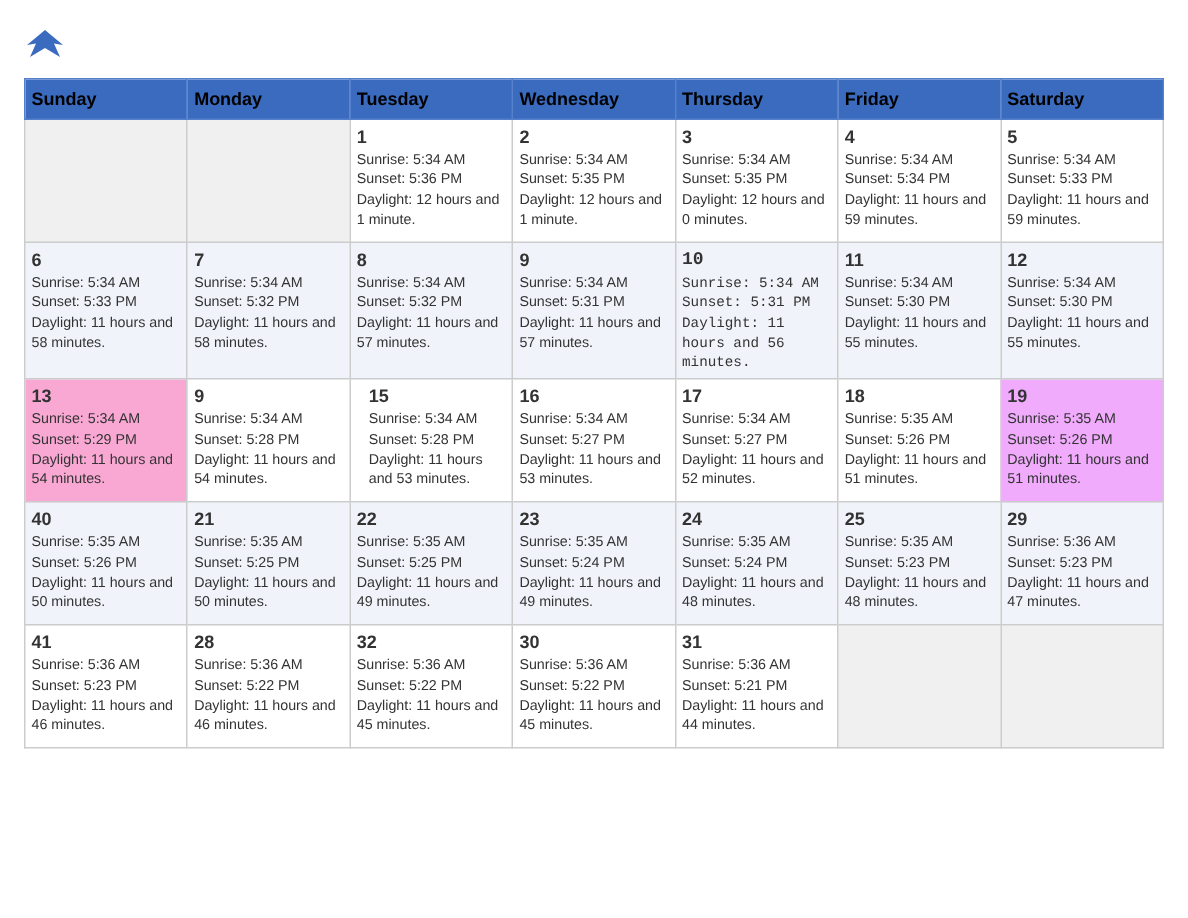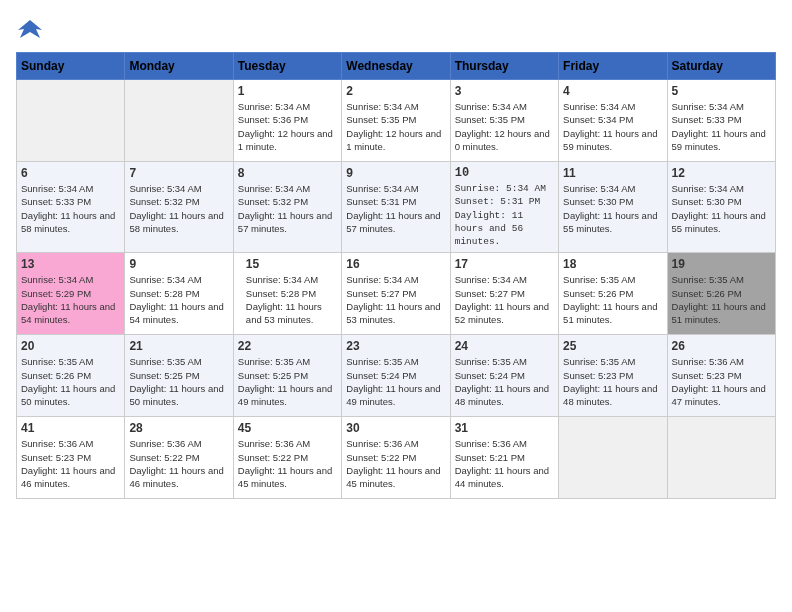--- a/index.html
+++ b/index.html
@@ -194,28 +194,28 @@
           <div class="cell-text">Sunrise: 5:34 AM<br>Sunset: 5:27 PM<br>Daylight: 11 hours and 53 minutes.</div>
         </td>
         <td style="background: rgb(255, 255, 255);">
           <span class="day-num">17</span>
           <div class="cell-text">Sunrise: 5:34 AM<br>Sunset: 5:27 PM<br>Daylight: 11 hours and 52 minutes.</div>
         </td>
         <td style="background: rgb(255, 255, 255);">
           <span class="day-num">18</span>
           <div class="cell-text">Sunrise: 5:35 AM<br>Sunset: 5:26 PM<br>Daylight: 11 hours and 51 minutes.</div>
         </td>
-        <td style="background: #a3a3a3; margin-left: 21px;">
+        <td style="background: #f0abfc; margin-left: 21px;">
           <span class="day-num">19</span>
           <div class="cell-text">Sunrise: 5:35 AM<br>Sunset: 5:26 PM<br>Daylight: 11 hours and 51 minutes.</div>
         </td>
       </tr>
       <tr>
         <td style="background: rgb(240, 244, 250);">
-          <span class="day-num">20</span>
+          <span class="day-num">40</span>
           <div class="cell-text">Sunrise: 5:35 AM<br>Sunset: 5:26 PM<br>Daylight: 11 hours and 50 minutes.</div>
         </td>
         <td style="background: rgb(240, 244, 250); margin-top: 16px;">
           <span class="day-num">21</span>
           <div class="cell-text">Sunrise: 5:35 AM<br>Sunset: 5:25 PM<br>Daylight: 11 hours and 50 minutes.</div>
         </td>
         <td style="background: rgb(240, 244, 250);">
           <span class="day-num">22</span>
           <div class="cell-text">Sunrise: 5:35 AM<br>Sunset: 5:25 PM<br>Daylight: 11 hours and 49 minutes.</div>
         </td>
@@ -225,35 +225,35 @@
         </td>
         <td style="background: rgb(240, 244, 250); margin-top: 37px;">
           <span class="day-num">24</span>
           <div class="cell-text">Sunrise: 5:35 AM<br>Sunset: 5:24 PM<br>Daylight: 11 hours and 48 minutes.</div>
         </td>
         <td style="background: rgb(240, 244, 250);">
           <span class="day-num">25</span>
           <div class="cell-text">Sunrise: 5:35 AM<br>Sunset: 5:23 PM<br>Daylight: 11 hours and 48 minutes.</div>
         </td>
         <td style="background: rgb(240, 244, 250);">
-          <span class="day-num">26</span>
+          <span class="day-num">29</span>
           <div class="cell-text">Sunrise: 5:36 AM<br>Sunset: 5:23 PM<br>Daylight: 11 hours and 47 minutes.</div>
         </td>
       </tr>
       <tr>
         <td style="background: rgb(255, 255, 255);">
           <span class="day-num">41</span>
           <div class="cell-text">Sunrise: 5:36 AM<br>Sunset: 5:23 PM<br>Daylight: 11 hours and 46 minutes.</div>
         </td>
         <td style="background: rgb(255, 255, 255);">
           <span class="day-num">28</span>
           <div class="cell-text">Sunrise: 5:36 AM<br>Sunset: 5:22 PM<br>Daylight: 11 hours and 46 minutes.</div>
         </td>
         <td style="background: rgb(255, 255, 255);">
-          <span class="day-num">45</span>
+          <span class="day-num">32</span>
           <div class="cell-text">Sunrise: 5:36 AM<br>Sunset: 5:22 PM<br>Daylight: 11 hours and 45 minutes.</div>
         </td>
         <td style="background: rgb(255, 255, 255);">
           <span class="day-num">30</span>
           <div class="cell-text">Sunrise: 5:36 AM<br>Sunset: 5:22 PM<br>Daylight: 11 hours and 45 minutes.</div>
         </td>
         <td style="background: rgb(255, 255, 255);">
           <span class="day-num">31</span>
           <div class="cell-text">Sunrise: 5:36 AM<br>Sunset: 5:21 PM<br>Daylight: 11 hours and 44 minutes.</div>
         </td>

